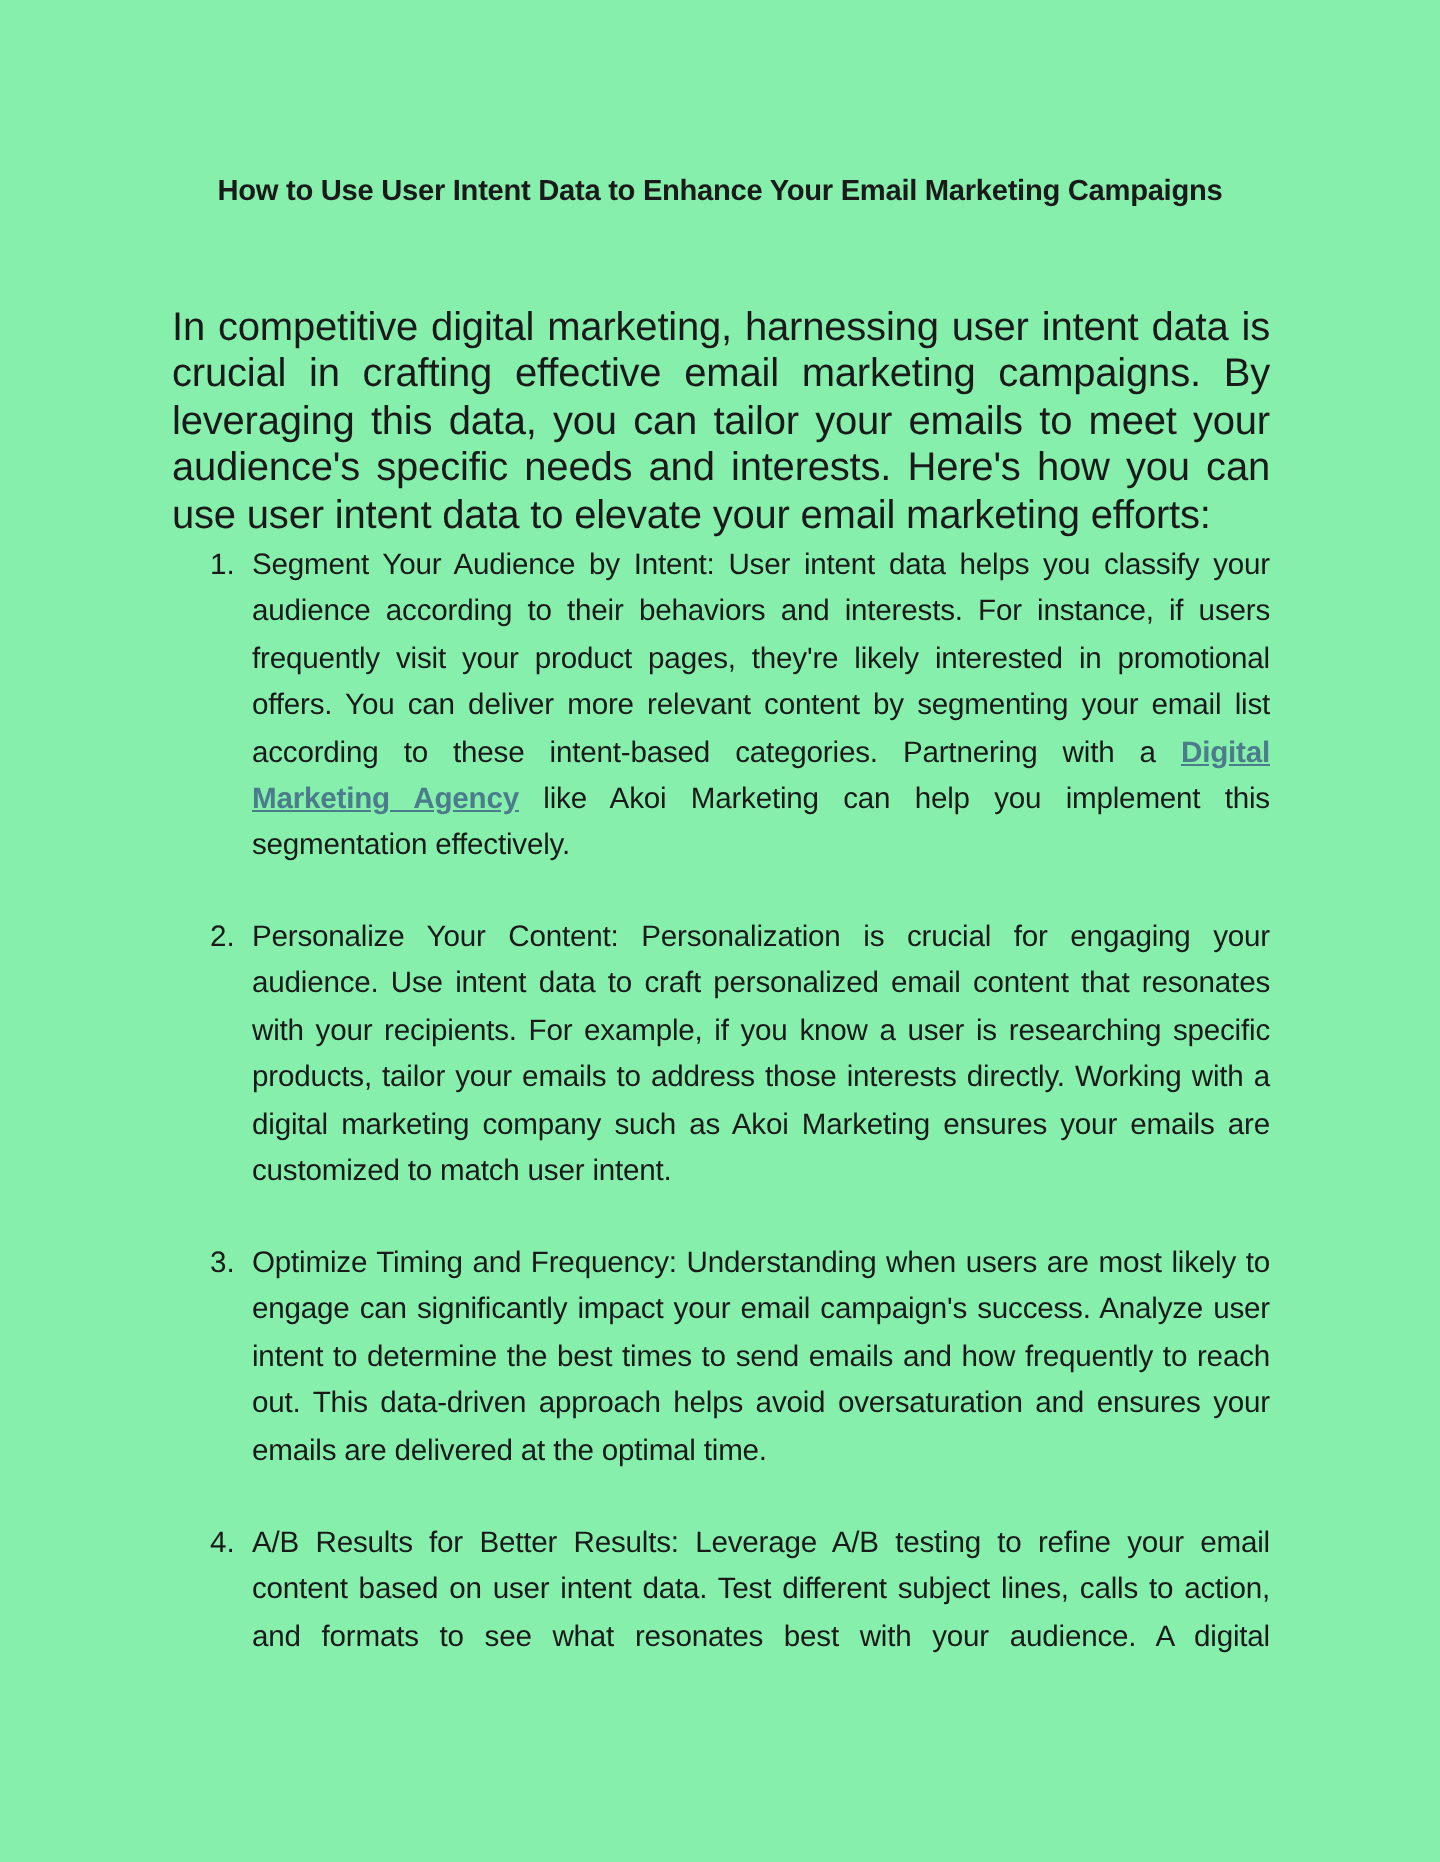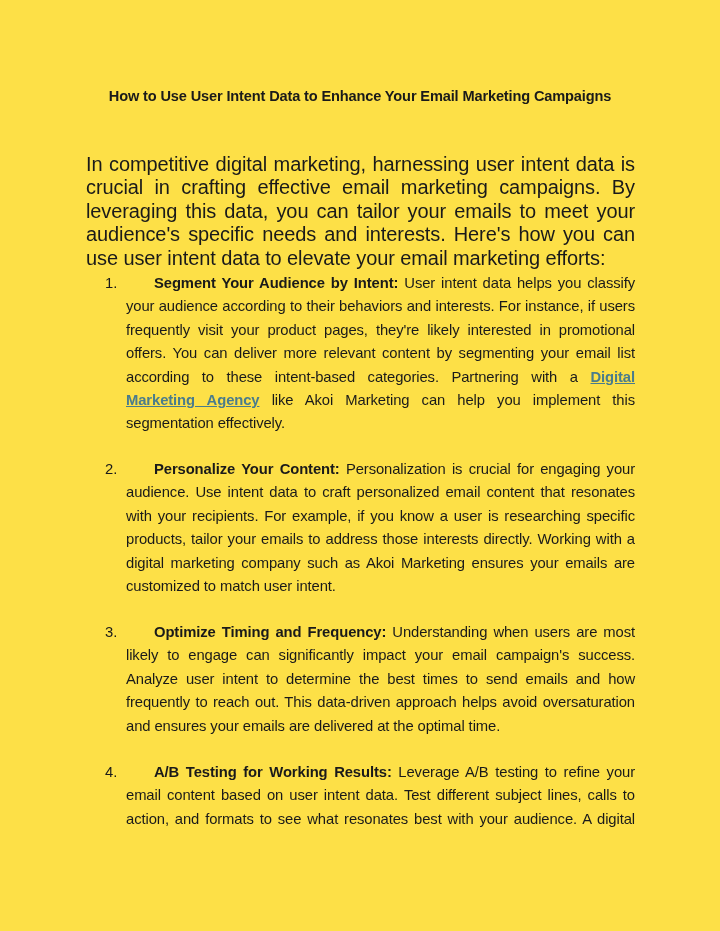--- a/index.html
+++ b/index.html
@@ -13,21 +13,21 @@
       overflow: hidden;
       position: relative;
       font-family: "Liberation Sans", "DejaVu Sans", sans-serif;
       color: #1a1a1a;
     }
     .page {
       position: absolute;
       left: 0; top: 0;
       width: 720px;
       height: 931px;
-      background: #fde047;
+      background: #86efac;
     }
     .title {
       position: absolute;
       left: 0;
       width: 720px;
       top: 84px;
       text-align: center;
       font-weight: bold;
       font-size: 14.6px;
       letter-spacing: -0.15px;
@@ -66,22 +66,21 @@
     .item-body {
       position: absolute;
       left: 40px;
       width: 509px;
       font-size: 14.8px;
       line-height: 23.4px;
       text-align: justify;
       letter-spacing: -0.1px;
     }
     .item-body .lead {
-      font-weight: bold;
-      margin-left: 28px;
+      font-weight: normal;
     }
     .item-body a {
       color: #4a7c8c;
       font-weight: bold;
       text-decoration: underline;
     }
     #item1 { top: 272px; }
     #item2 { top: 458px; }
     #item3 { top: 621px; }
     #item4 { top: 761px; }
@@ -106,17 +105,17 @@
       <div class="item-body"><span class="lead">Personalize Your Content:</span><span> Personalization is crucial for engaging your audience. Use intent data to craft personalized email content that resonates with your recipients. For example, if you know a user is researching specific products, tailor your emails to address those interests directly. Working with a digital marketing company such as Akoi Marketing ensures your emails are customized to match user intent.</span></div>
     </li>
 
     <li class="item" id="item3">
       <span class="item-num">3.</span>
       <div class="item-body"><span class="lead">Optimize Timing and Frequency:</span><span> Understanding when users are most likely to engage can significantly impact your email campaign's success. Analyze user intent to determine the best times to send emails and how frequently to reach out. This data-driven approach helps avoid oversaturation and ensures your emails are delivered at the optimal time.</span></div>
     </li>
 
     <li class="item" id="item4">
       <span class="item-num">4.</span>
-      <div class="item-body" style="text-align-last: justify;"><span class="lead">A/B Testing for Working Results:</span><span> Leverage A/B testing to refine your email content based on user intent data. Test different subject lines, calls to action, and formats to see what resonates best with your audience. A digital</span></div>
+      <div class="item-body" style="text-align-last: justify;"><span class="lead">A/B Results for Better Results:</span><span> Leverage A/B testing to refine your email content based on user intent data. Test different subject lines, calls to action, and formats to see what resonates best with your audience. A digital</span></div>
     </li>
   </ol>
 
 </div>
 
 </body></html>

